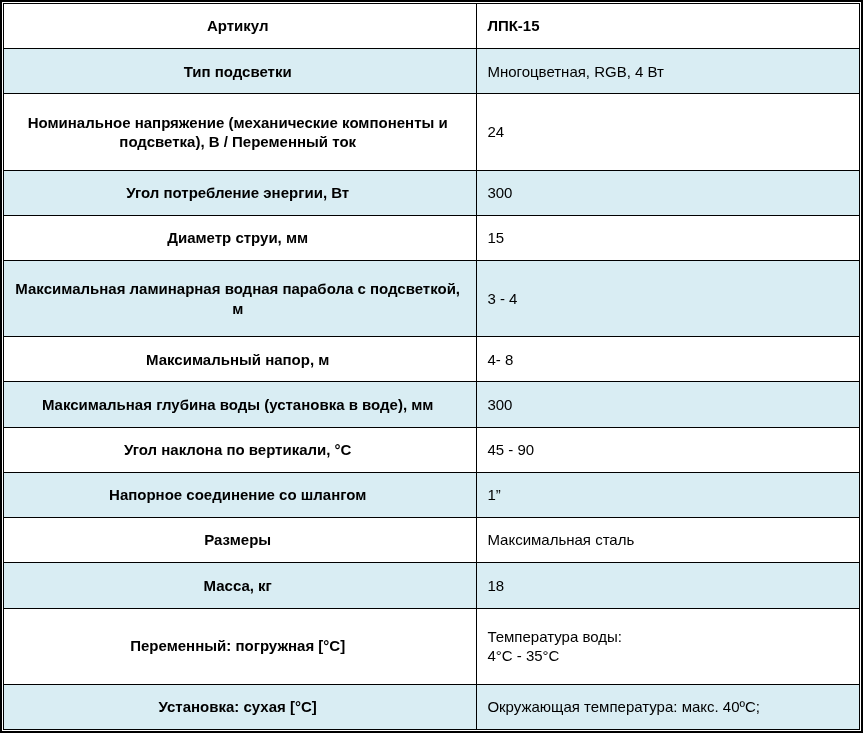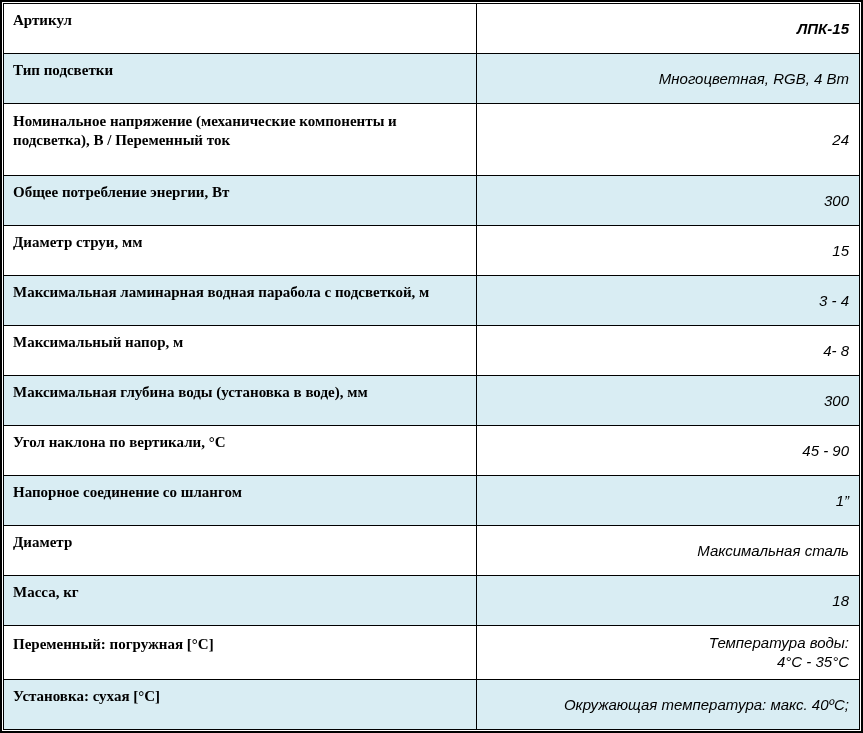--- a/index.html
+++ b/index.html
@@ -27,29 +27,27 @@
     border: 1px solid var(--border-color, #000);
     font-size: 15px;
     line-height: 1.3;
     color: #000000;
     vertical-align: middle;
     overflow: hidden;
   }
   td.label-cell {
     width: 52.5%;
     font-weight: bold;
-    text-align: left;
-    padding: 4px 14px 20px 9px;
-    font-family: Liberation Serif, serif;
+    text-align: center;
+    padding: 4px 14px 4px 9px;
   }
   td.value-cell {
-    text-align: right;
+    text-align: left;
     padding: 4px 10px;
     white-space: pre-line;
-    font-style: italic;
   }
   tr:nth-child(even) td {
     background: var(--shade-color, #daeef3);
   }
   tr:nth-child(odd) td {
     background: var(--plain-color, #ffffff);
   }
   tr.header-row td.value-cell {
     font-weight: bold;
   }
@@ -66,21 +64,21 @@
       </tr>
       <tr>
         <td class="label-cell">Тип подсветки</td>
         <td class="value-cell">Многоцветная, RGB, 4 Вт</td>
       </tr>
       <tr>
         <td class="label-cell">Номинальное напряжение (механические компоненты и подсветка), В / Переменный ток</td>
         <td class="value-cell">24</td>
       </tr>
       <tr>
-        <td class="label-cell">Общее потребление энергии, Вт</td>
+        <td class="label-cell">Угол потребление энергии, Вт</td>
         <td class="value-cell">300</td>
       </tr>
       <tr>
         <td class="label-cell">Диаметр струи, мм</td>
         <td class="value-cell">15</td>
       </tr>
       <tr>
         <td class="label-cell">Максимальная ламинарная водная парабола с подсветкой, м</td>
         <td class="value-cell">3 - 4</td>
       </tr>
@@ -94,21 +92,21 @@
       </tr>
       <tr>
         <td class="label-cell">Угол наклона по вертикали, °С</td>
         <td class="value-cell">45 - 90</td>
       </tr>
       <tr>
         <td class="label-cell">Напорное соединение со шлангом</td>
         <td class="value-cell">1”</td>
       </tr>
       <tr>
-        <td class="label-cell">Диаметр</td>
+        <td class="label-cell">Размеры</td>
         <td class="value-cell">Максимальная сталь</td>
       </tr>
       <tr>
         <td class="label-cell">Масса, кг</td>
         <td class="value-cell">18</td>
       </tr>
       <tr>
         <td class="label-cell">Переменный: погружная [°С]</td>
         <td class="value-cell">Температура воды:
 4°С - 35°С</td>

